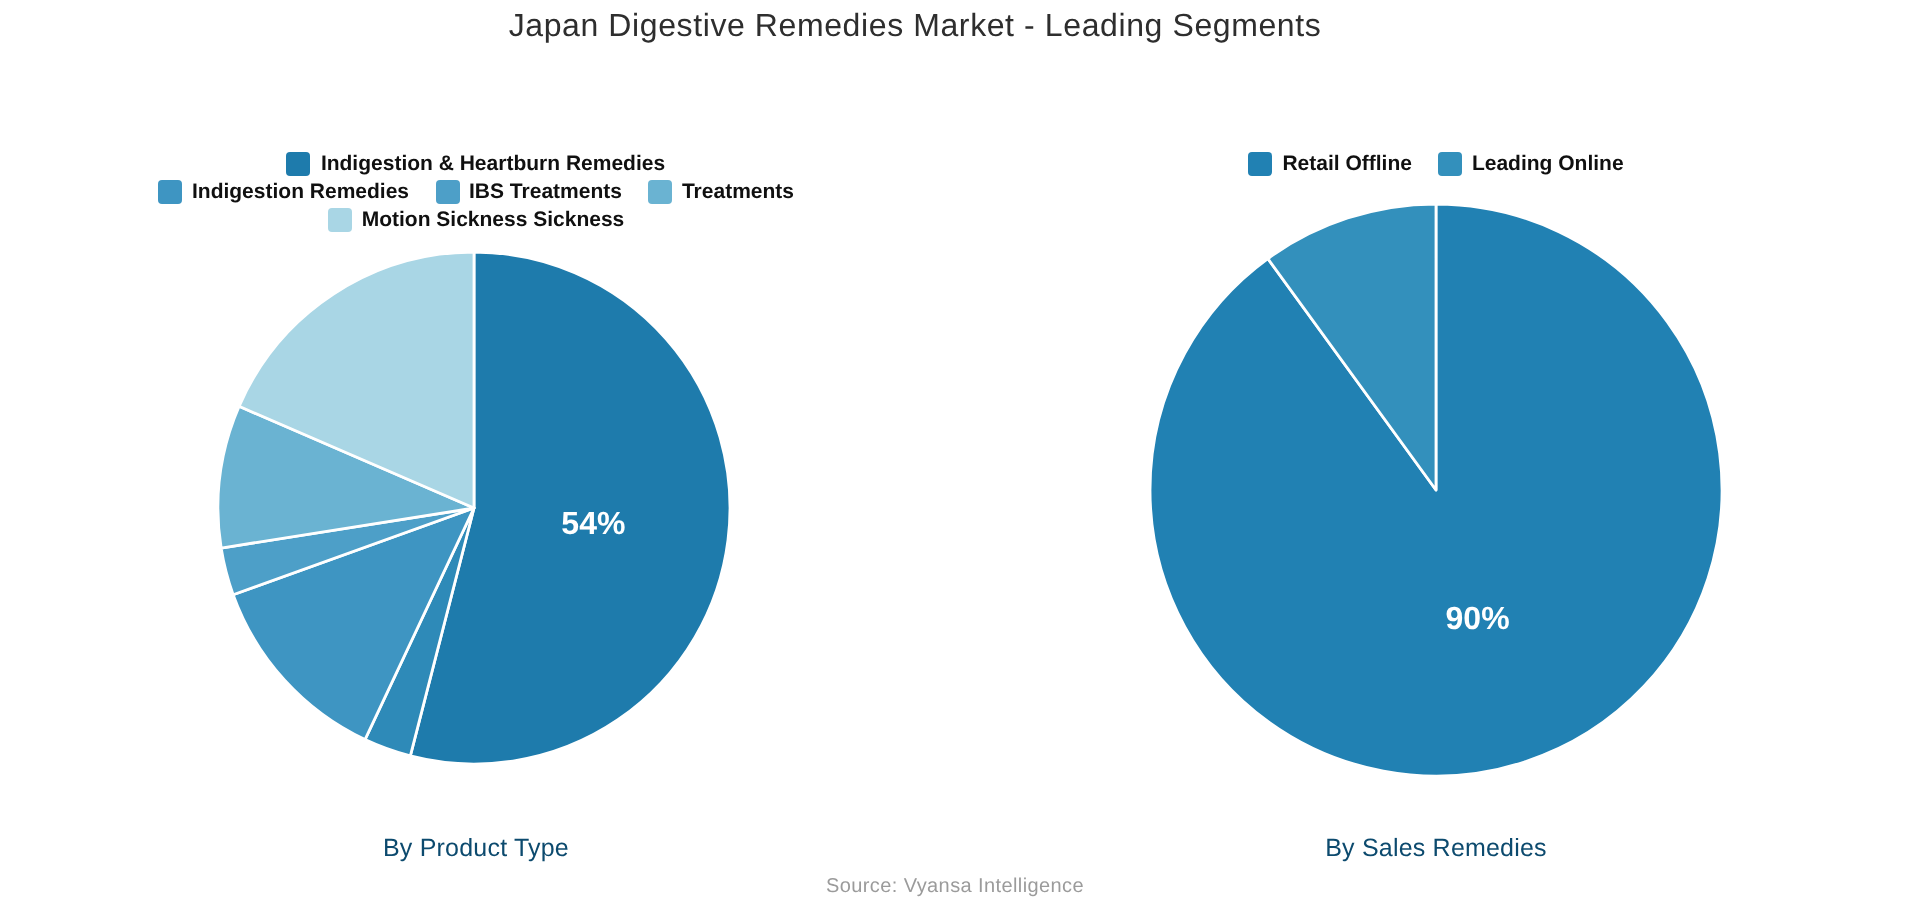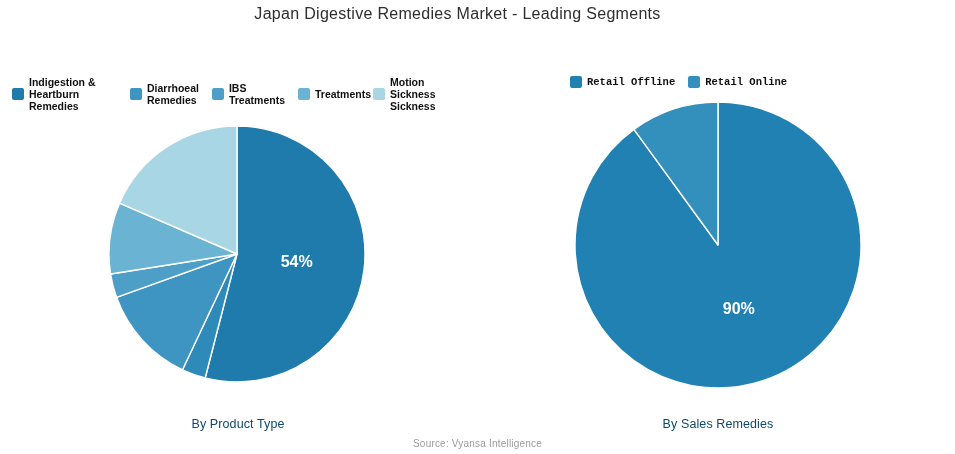--- a/index.html
+++ b/index.html
@@ -9,27 +9,27 @@
     background:#ffffff;
     overflow:hidden;
     font-family:"Liberation Sans",sans-serif;
   }
   .chart-title{
     position:absolute;top:5px;left:0;width:915px;
     text-align:center;
     font-size:16px;font-weight:500;letter-spacing:0.3px;
     color:#2e2e2e;
   }
-  .legend{position:absolute;display:flex;gap:2px;}
+  .legend{position:absolute;display:flex;flex-direction:column;gap:2px;}
   .legend-row{display:flex;justify-content:center;gap:13px;}
   .legend-item{display:flex;align-items:center;gap:5px;
     font-size:10.5px;font-weight:700;color:#101010;line-height:12px;}
   .swatch{width:12px;height:12px;border-radius:2px;flex:0 0 auto;}
   #legend-product{left:12px;top:76px;width:452px;}
-  #legend-sales{left:570px;top:76px;width:296px;font-family:Liberation Mono, monospace;}
+  #legend-sales{left:570px;top:76px;width:296px;}
   .pie-svg{position:absolute;}
   #pie-product{left:107px;top:124px;}
   #pie-sales{left:573px;top:100px;}
   .slice-label{
     font-family:"Liberation Sans",sans-serif;
     font-size:16px;font-weight:700;fill:#ffffff;
   }
   .caption{
     position:absolute;top:417px;text-align:center;
     font-size:12.5px;font-weight:500;color:#0c4a6e;letter-spacing:0.1px;
@@ -51,21 +51,21 @@
   <div class="legend" id="legend-product">
       <div class="legend-row">
         <div class="legend-item">
           <span class="swatch" style="background: rgb(30, 123, 172);"></span>
           <span>Indigestion &amp; Heartburn Remedies</span>
         </div>
       </div>
       <div class="legend-row">
         <div class="legend-item">
           <span class="swatch" style="background: rgb(62, 149, 194);"></span>
-          <span>Diarrhoeal Remedies</span>
+          <span>Indigestion Remedies</span>
         </div>
         <div class="legend-item">
           <span class="swatch" style="background: rgb(77, 159, 200);"></span>
           <span>IBS Treatments</span>
         </div>
         <div class="legend-item">
           <span class="swatch" style="background: rgb(106, 179, 210);"></span>
           <span>Treatments</span>
         </div>
       </div>
@@ -78,21 +78,21 @@
     </div>
 
   <div class="legend" id="legend-sales">
       <div class="legend-row">
         <div class="legend-item">
           <span class="swatch" style="background: rgb(33, 129, 179);"></span>
           <span>Retail Offline</span>
         </div>
         <div class="legend-item">
           <span class="swatch" style="background: rgb(51, 144, 188);"></span>
-          <span>Retail Online</span>
+          <span>Leading Online</span>
         </div>
       </div>
     </div>
 
   <svg class="pie-svg" id="pie-product" width="260" height="260" viewBox="0 0 260 260">
       <path d="M 130 130 L 130.00 2.00 A 128 128 0 1 1 98.17 253.98 Z" fill="#1e7bac" stroke="#ffffff" stroke-width="1.4" stroke-linejoin="round"></path>
       <text x="189.7" y="143.0" text-anchor="middle" class="slice-label">54%</text>
       <path d="M 130 130 L 98.17 253.98 A 128 128 0 0 1 75.50 245.82 Z" fill="#2e8ab8" stroke="#ffffff" stroke-width="1.4" stroke-linejoin="round"></path>
       <path d="M 130 130 L 75.50 245.82 A 128 128 0 0 1 9.57 173.36 Z" fill="#3e95c2" stroke="#ffffff" stroke-width="1.4" stroke-linejoin="round"></path>
       <path d="M 130 130 L 9.57 173.36 A 128 128 0 0 1 3.58 150.02 Z" fill="#4d9fc8" stroke="#ffffff" stroke-width="1.4" stroke-linejoin="round"></path>

